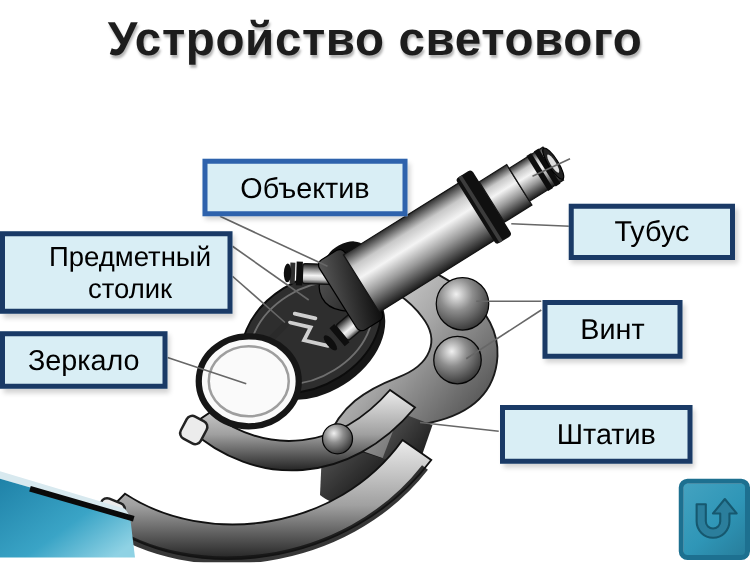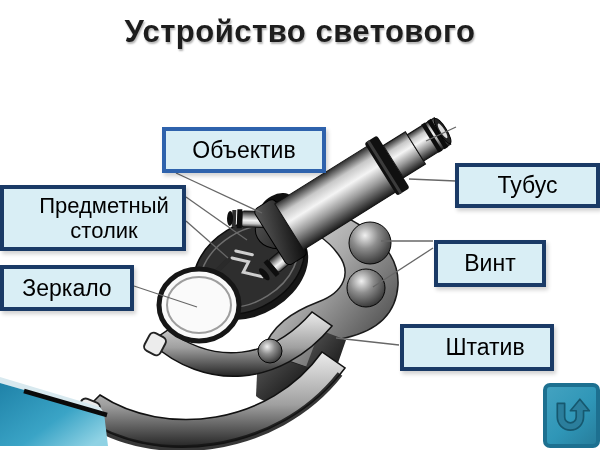--- a/index.html
+++ b/index.html
@@ -11,21 +11,21 @@
     --accent-teal-dark:#1d7090;
   }
   html,body{margin:0;padding:0;}
   body{font-family:"Liberation Sans",sans-serif;background:#ffffff;}
   .slide{
     position:relative;width:600px;height:450px;background:#ffffff;
     overflow:hidden;
   }
   .title{
     position:absolute;top:14px;left:0;width:600px;text-align:center;
-    font-weight:bold;color:var(--title-text);font-size:31px;line-height:36px;
+    font-weight:bold;color:var(--title-text);font-size:38px;line-height:36px;
     text-shadow:1px 2px 2px rgba(0,0,0,0.30);
     letter-spacing:0.5px;
   }
   .title .t2{white-space:pre-wrap;}
   svg.layer{position:absolute;left:0;top:0;}
   .label{
     position:absolute;box-sizing:border-box;
     background:var(--label-fill);
     border:4px solid var(--label-border);
     display:flex;align-items:center;justify-content:center;
@@ -168,21 +168,21 @@
     </defs>
     <polygon points="0,2 100,32 104,38 0,8" fill="#d8e9ef"></polygon>
     <polygon points="0,8 104,38 108,71 0,71" fill="url(#wg)"></polygon>
     <line x1="24" y1="16" x2="107" y2="40" stroke="#0a0a0a" stroke-width="4.5"></line>
   </svg>
 
   <div class="title">
     <div>Устройство светового</div>
   </div>
 
-  <div class="label" style="left:455px;top:163px;width:145px;height:45px;">Тубус</div>
+  <div class="label" style="left:455px;top:163px;width:133px;height:45px;">Тубус</div>
   <div class="label objektiv" style="left:134px;top:127px;width:164px;height:46px;">Объектив</div>
   <div class="label" style="left:0px;top:185px;width:186px;height:66px;font-size:22px;padding-left:22px;">Предметный столик</div>
   <div class="label" style="left:0px;top:265px;width:134px;height:46px;">Зеркало</div>
   <div class="label" style="left:434px;top:240px;width:112px;height:47px;">Винт</div>
   <div class="label" style="left:400px;top:324px;width:154px;height:47px;padding-left:16px;">Штатив</div>
 
   <div class="nav-btn">
     <svg width="42" height="42" viewBox="0 0 40 40" aria-hidden="true">
       <path d="M 6,8 L 6,21 A 12.5,12.5 0 0 0 31,21 L 31,15 L 36.5,15 L 27.5,4 L 18.5,15 L 24,15 L 24,21 A 5.5,5.5 0 0 1 13,21 L 13,8 Z" fill="#2b7e9c" stroke="#16586f" stroke-width="1.6" stroke-linejoin="round"></path>
     </svg>

